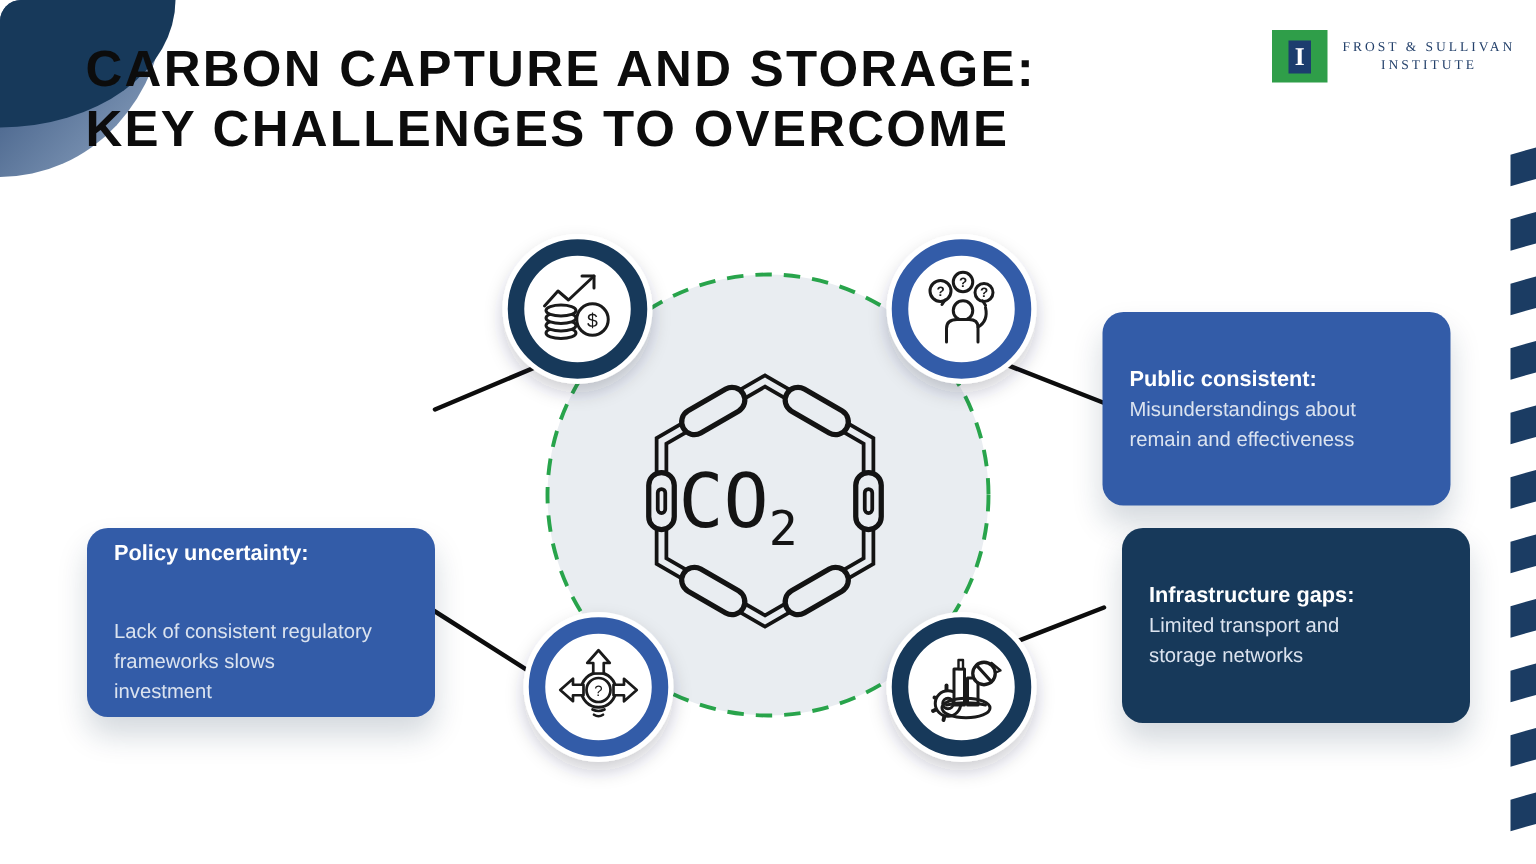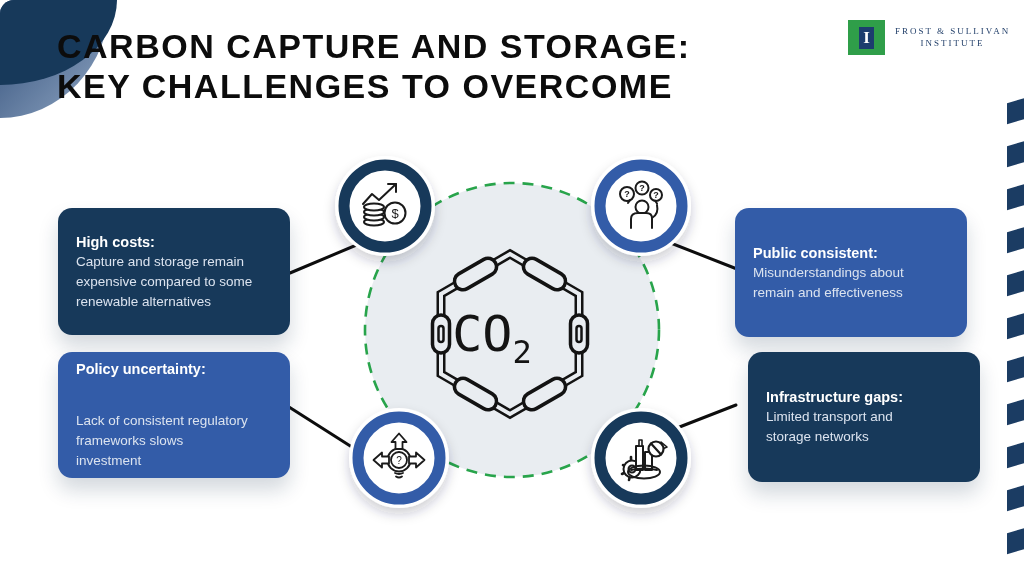--- a/index.html
+++ b/index.html
@@ -204,26 +204,20 @@
         <rect x="-2" y="-18" width="3" height="6" fill="#ffffff" stroke-width="1.6"></rect>
         <rect x="4" y="-6" width="7" height="18" fill="#ffffff"></rect>
         <ellipse cx="3" cy="14" rx="16" ry="6.5" fill="none"></ellipse>
         <path d="M-10,12 Q3,9 16,12"></path>
         <circle cx="15" cy="-9" r="7.5" fill="#ffffff" stroke-width="2.2"></circle>
         <line x1="10" y1="-14.5" x2="20" y2="-3.5" stroke-width="2.2"></line>
       </g>
     </g>
   </svg>
 
-  <div class="card navy card-tl">
-    <div class="card-heading">High costs:</div>
-    <div class="card-body">Capture and storage remain
-expensive compared to some
-renewable alternatives</div>
-  </div>
 
   <div class="card blue card-bl">
     <div class="card-heading">Policy uncertainty:</div>
     <div class="card-body">Lack of consistent regulatory
 frameworks slows
 investment</div>
   </div>
 
   <div class="card blue card-tr">
     <div class="card-heading">Public consistent:</div>

